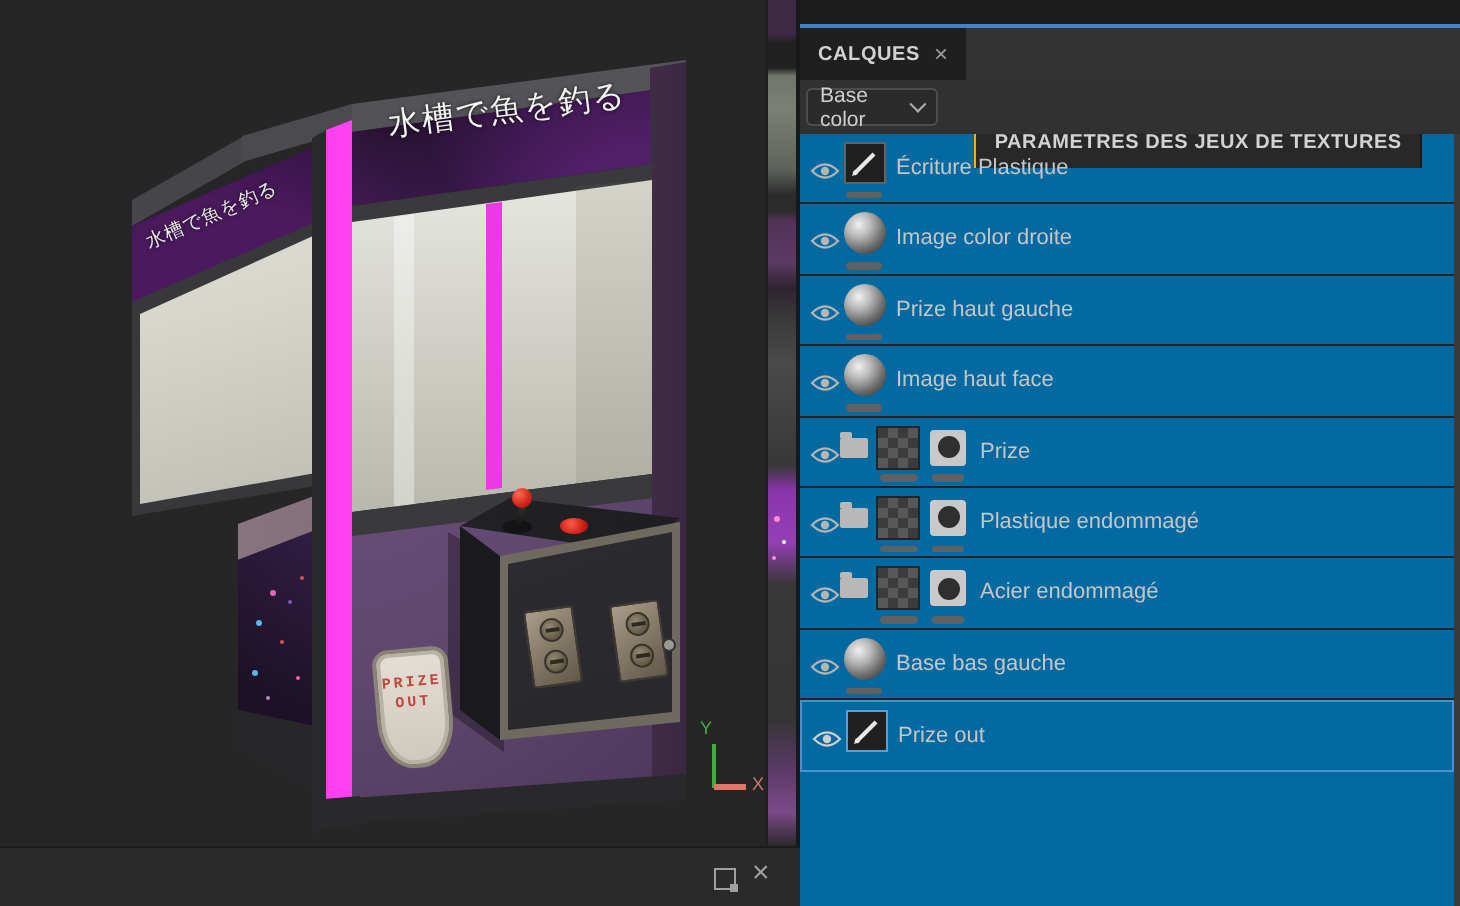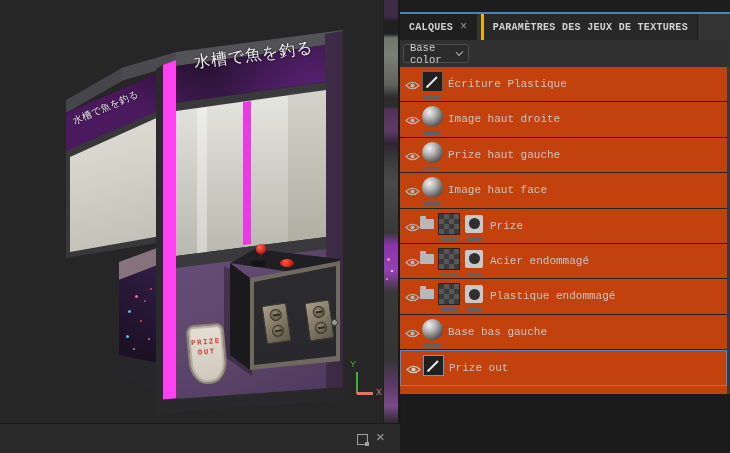--- a/index.html
+++ b/index.html
@@ -76,27 +76,27 @@
   
   #strip2d{left:383px;top:0;width:14px;height:423px;border-left:1px solid #1f1f1f;border-right:3px solid #191919;
     background:linear-gradient(to bottom,#3d2a45 0%,#3d2a45 4%,#202020 5%,#202020 8%,#70766c 9%,#7a8076 13%,#5d635b 20%,#2c2c2c 23%,#2c2c2c 25%,#513257 26%,#5d3a64 31%,#2e2430 34%,#3b3b3b 38%,#4a4a4a 43%,#383838 55%,#8a35ab 58%,#9440b5 64%,#383838 69%,#343434 85%,#5c3a68 91%,#7a4a88 96%,#2a2a2a 100%);}
   #strip2d .dot{position:absolute;}
   
   #bottombar{left:0;top:423px;width:400px;height:30px;background:#2a2a2a;border-top:1px solid #1c1c1c;}
   #floatIcon{left:357px;top:434px;width:9px;height:9px;border:1px solid #a0a0a0;}
   #floatIcon::after{content:"";position:absolute;right:-2px;bottom:-2px;width:4px;height:4px;background:#a0a0a0;}
   #closeViewIcon{left:376px;top:429px;color:#9f9f9f;font-size:15px;line-height:15px;}
   
-  #panel{left:400px;top:0;width:330px;height:394px;background:#c2410c;border-right:3px solid #3a3a3a;box-sizing:border-box;font-family:Liberation Mono, monospace;}
+  #panel{left:400px;top:0;width:330px;height:453px;background:#0369a1;border-right:3px solid #3a3a3a;box-sizing:border-box;}
   #topstrip{left:0;top:0;width:330px;height:12px;background:#1d1d1d;}
   #accent{left:0;top:12px;width:330px;height:2px;background:#4584c4;}
   #tabbar{left:0;top:14px;width:330px;height:26px;background:#333333;display:flex;}
   .tab{height:26px;display:flex;align-items:center;padding:0 9px;font-size:10px;font-weight:bold;color:#d2d2d2;letter-spacing:.3px;}
   .tab.active{background:#1f1f1f;gap:7px;}
-  .tab.inactive{background:#282828;margin-left:4px;border-left:3px solid #eab308;border-right:1px solid #1a1a1a;}
+  .tab.inactive{background:#282828;margin-left:4px;border-left:1px solid #eab308;border-right:1px solid #1a1a1a;margin-top:44px;}
   .tab-close{color:#9a9a9a;font-weight:normal;font-size:12px;}
   #toolbar{left:0;top:40px;width:330px;height:27px;background:#313131;}
   #dropdown{position:absolute;left:3px;top:4px;width:66px;height:19px;background:#2b2b2b;border:1px solid #4d4d4d;border-radius:3px;
     display:flex;align-items:center;justify-content:space-between;padding:0 6px;box-sizing:border-box;}
   #dropdown span{font-size:10.5px;color:#cfcfcf;}
   .chev{width:5px;height:5px;border-right:1.5px solid #b0b0b0;border-bottom:1.5px solid #b0b0b0;transform:rotate(45deg);margin-top:-3px;}
   #layerlist{left:0;top:67px;width:327px;height:386px;overflow:hidden;}
   .layer-row{position:relative;height:34.4px;border-bottom:1px solid #232323;box-sizing:content-box;}
   .layer-row.selected{border:1px solid #4c8fd0;height:33.4px;}
   .eye{position:absolute;left:5px;top:11px;width:15px;height:11px;}
@@ -234,21 +234,21 @@
       <span class="label">Écriture Plastique</span>
     </div>
 
     <div class="layer-row">
       <span class="eye"><svg viewBox="0 0 15 11" width="15" height="11">
             <path d="M1 5.5 Q7.5 -1 14 5.5 Q7.5 12 1 5.5Z" fill="none" stroke="#b5b5b5" stroke-width="1.1"></path>
             <circle cx="7.5" cy="5.5" r="2.1" fill="#b5b5b5"></circle>
           </svg></span>
       <span class="thumb sphere"></span>
       <span class="bar s1"></span>
-      <span class="label">Image haut droite</span>
+      <span class="label">Image color droite</span>
     </div>
 
     <div class="layer-row">
       <span class="eye"><svg viewBox="0 0 15 11" width="15" height="11">
             <path d="M1 5.5 Q7.5 -1 14 5.5 Q7.5 12 1 5.5Z" fill="none" stroke="#b5b5b5" stroke-width="1.1"></path>
             <circle cx="7.5" cy="5.5" r="2.1" fill="#b5b5b5"></circle>
           </svg></span>
       <span class="thumb sphere"></span>
       <span class="bar s1"></span>
       <span class="label">Prize haut gauche</span>
@@ -281,34 +281,34 @@
     <div class="layer-row">
       <span class="eye"><svg viewBox="0 0 15 11" width="15" height="11">
             <path d="M1 5.5 Q7.5 -1 14 5.5 Q7.5 12 1 5.5Z" fill="none" stroke="#b5b5b5" stroke-width="1.1"></path>
             <circle cx="7.5" cy="5.5" r="2.1" fill="#b5b5b5"></circle>
           </svg></span>
       <span class="folderglyph"></span>
       <span class="checker"></span>
       <span class="mask"></span>
       <span class="bar f1"></span>
       <span class="bar f2"></span>
-      <span class="label folder-label">Acier endommagé</span>
+      <span class="label folder-label">Plastique endommagé</span>
     </div>
 
     <div class="layer-row">
       <span class="eye"><svg viewBox="0 0 15 11" width="15" height="11">
             <path d="M1 5.5 Q7.5 -1 14 5.5 Q7.5 12 1 5.5Z" fill="none" stroke="#b5b5b5" stroke-width="1.1"></path>
             <circle cx="7.5" cy="5.5" r="2.1" fill="#b5b5b5"></circle>
           </svg></span>
       <span class="folderglyph"></span>
       <span class="checker"></span>
       <span class="mask"></span>
       <span class="bar f1"></span>
       <span class="bar f2"></span>
-      <span class="label folder-label">Plastique endommagé</span>
+      <span class="label folder-label">Acier endommagé</span>
     </div>
 
 
     <div class="layer-row">
       <span class="eye"><svg viewBox="0 0 15 11" width="15" height="11">
             <path d="M1 5.5 Q7.5 -1 14 5.5 Q7.5 12 1 5.5Z" fill="none" stroke="#b5b5b5" stroke-width="1.1"></path>
             <circle cx="7.5" cy="5.5" r="2.1" fill="#b5b5b5"></circle>
           </svg></span>
       <span class="thumb sphere"></span>
       <span class="bar s1"></span>

